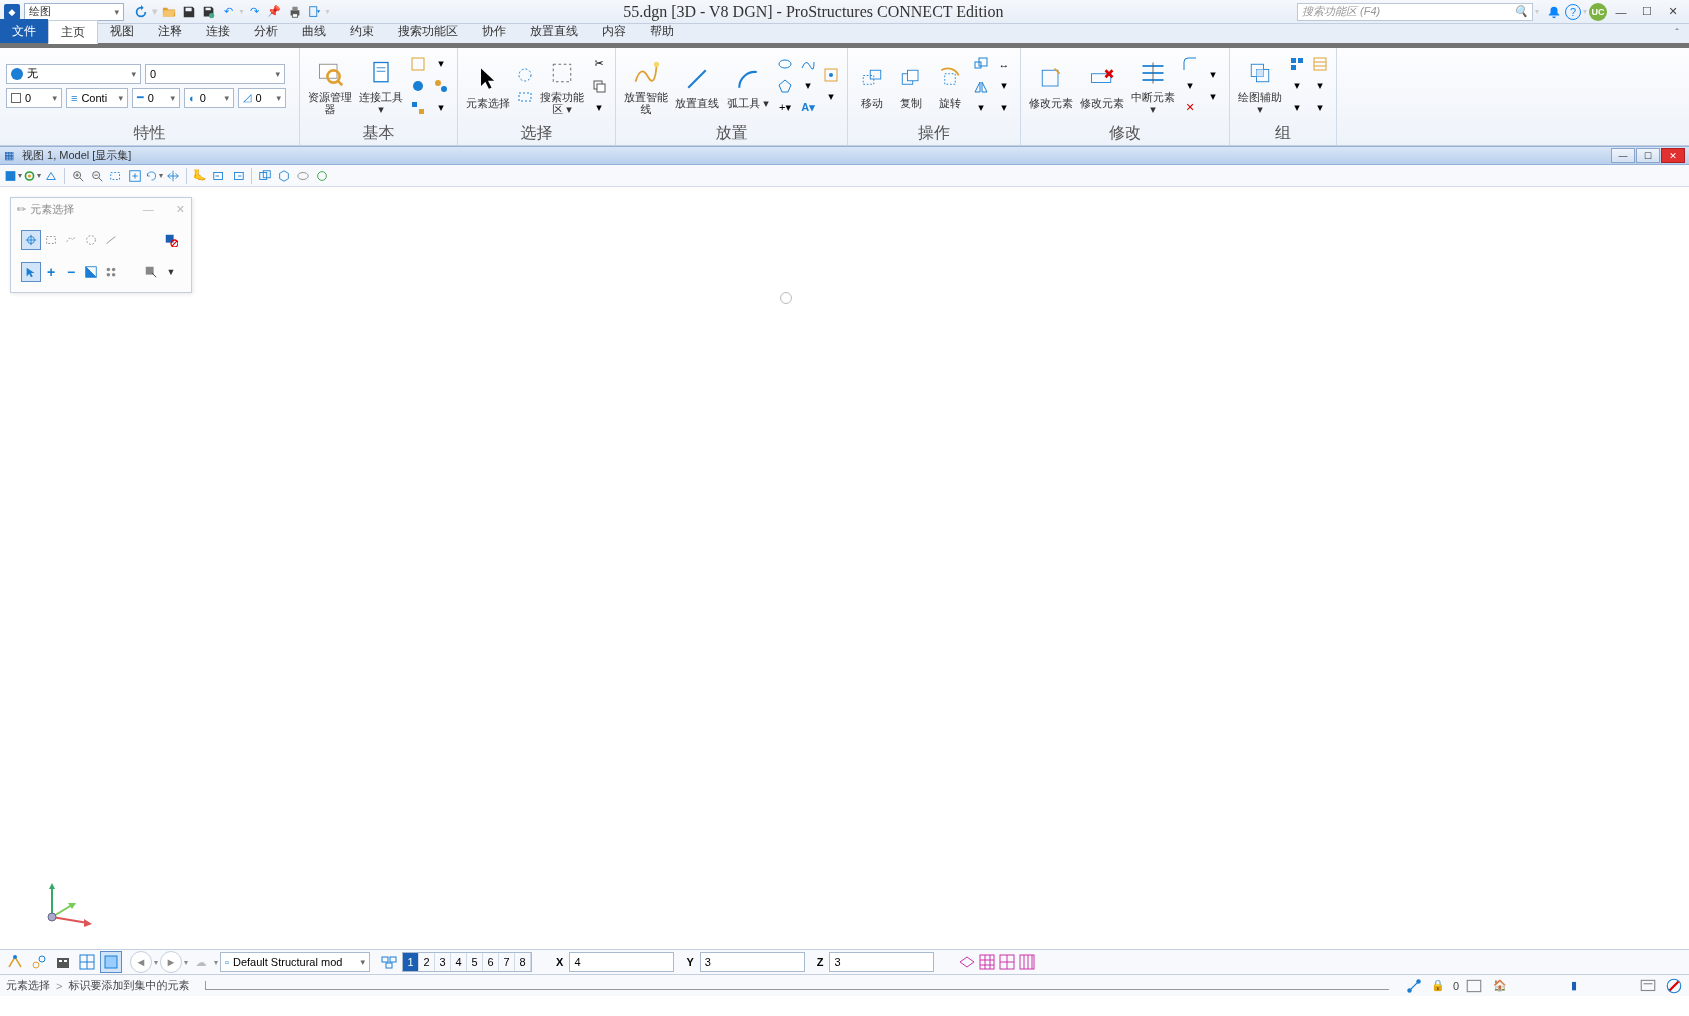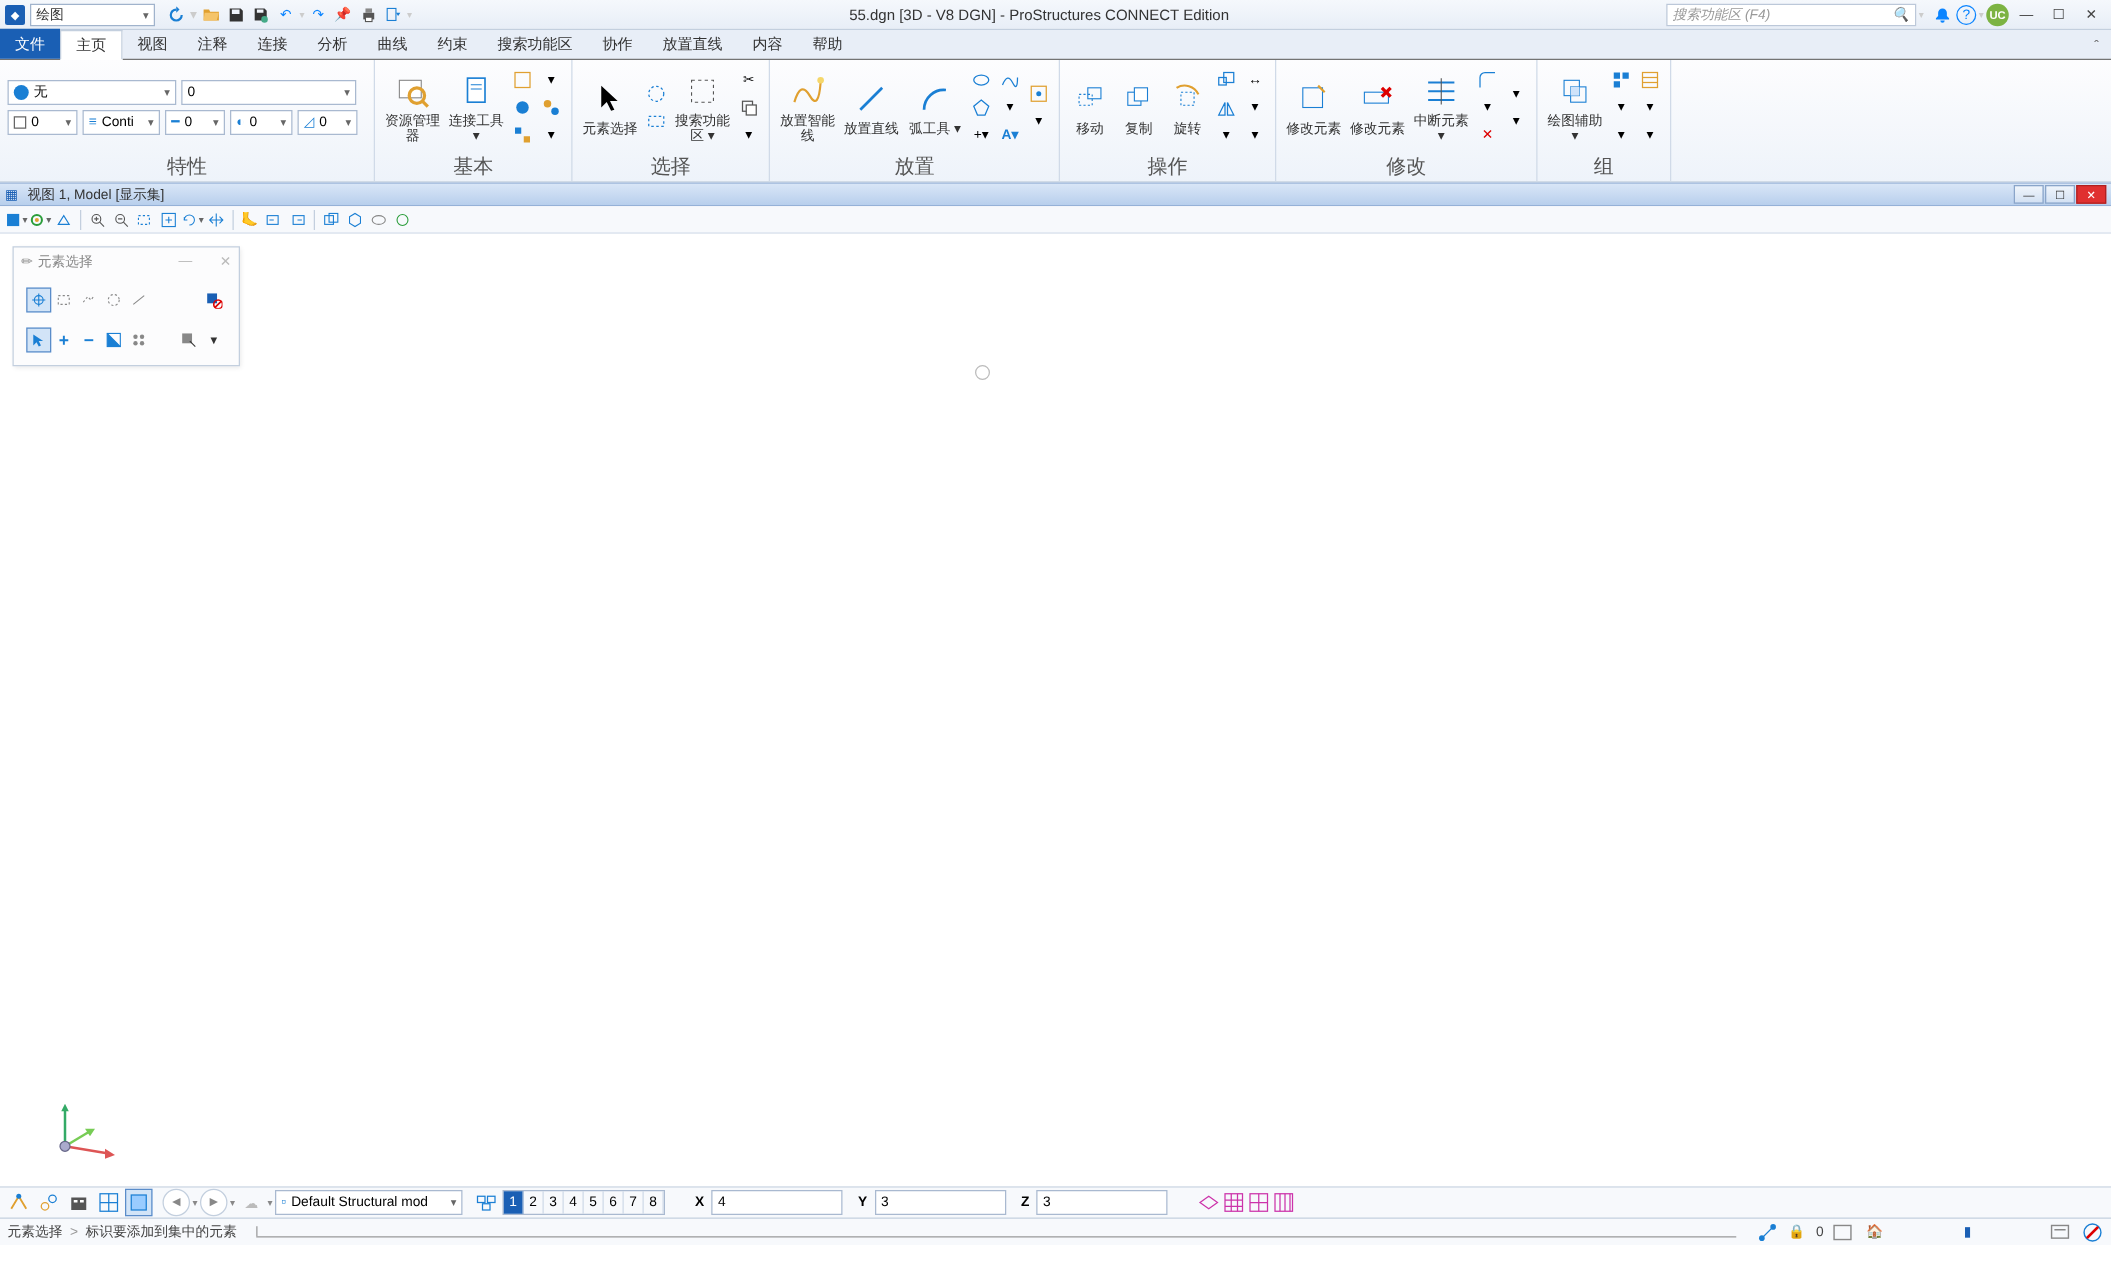--- a/index.html
+++ b/index.html
@@ -6,29 +6,29 @@
 body { font-size: 11px; background: #fff; overflow: hidden; width: 1689px; height: 1016px; position: relative; }
 
 
 .titlebar { height: 24px; background: linear-gradient(#f5f8fc,#e8eef7); display: flex; align-items: center; border-bottom: 1px solid #c3cfde; }
 .tb-appicon { width: 16px; height: 16px; background: #1a5fb4; margin: 0 4px; border-radius: 2px; display:flex;align-items:center;justify-content:center;color:#fff;font-size:9px;}
 .tb-combo { height: 18px; border: 1px solid #a0b3cc; background: #fff; display: flex; align-items: center; padding: 0 4px; min-width: 100px; font-size:11px; color:#333;}
 .tb-combo::after{content:"▾"; margin-left:auto; font-size:9px; color:#666;}
 .tb-qat { display: flex; gap: 2px; margin-left: 8px; align-items:center;}
 .tb-ico { width: 18px; height: 18px; display:flex; align-items:center; justify-content:center; cursor:pointer; color:#27528c;}
 .tb-ico svg{width:14px;height:14px;}
-.tb-title { flex: 1; text-align: center; color: #333; font-size: 12px;}
-.tb-search { width: 200px; height: 18px; border:1px solid #bcc8d9; background:#fff; display:flex; align-items:center; padding:0 4px; font-style:italic; color:#999;}
+.tb-title { flex: 1; text-align: center; color: #333; font-size: 16px; font-family: Liberation Serif, serif;}
+.tb-search { width: 236px; height: 18px; border:1px solid #bcc8d9; background:#fff; display:flex; align-items:center; padding:0 4px; font-style:italic; color:#999;}
 .tb-right { display:flex; gap:2px; align-items:center; margin:0 4px;}
 .tb-bell { color:#0a84ff; }
 .tb-uc { width:18px;height:18px;border-radius:50%;background:#7cb342;color:#fff;display:flex;align-items:center;justify-content:center;font-size:9px;font-weight:bold;}
 .win-btn { width:24px;height:18px;display:flex;align-items:center;justify-content:center;color:#444;}
 
 
-.ribbon-tabs { height: 24px; display:flex; align-items:flex-end; background:#e8eef7; border-bottom:1px solid #737373; padding-left:0;}
+.ribbon-tabs { height: 24px; display:flex; align-items:flex-end; background:#e8eef7; border-bottom:5px solid #737373; padding-left:0;}
 .rtab { padding: 4px 12px; font-size:12px; color:#333; cursor:pointer; height:24px; display:flex; align-items:center;}
 .rtab.file { background:#1a5fb4; color:#fff; }
 .rtab.active { background:#fff; border:1px solid #c3cfde; border-bottom:1px solid #fff; margin-bottom:-1px;}
 .rtab-collapse { margin-left:auto; padding:4px 10px; color:#666;}
 
 
 .ribbon { height: 98px; background: linear-gradient(#fdfdfe,#eef3fa); border-bottom:1px solid #c3cfde; display:flex; }
 .rgroup { border-right:1px solid #d0dae8; display:flex; flex-direction:column; padding:2px 6px 0; }
 .rgroup-row { display:flex; gap:3px; align-items:center; flex:1;}
 .rgroup-label { text-align:center; font-size:16px; color:#555; padding:2px 0 1px;}

